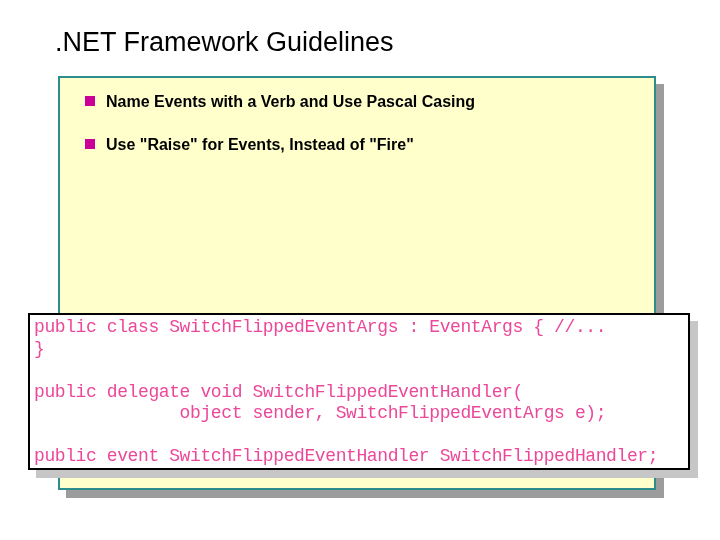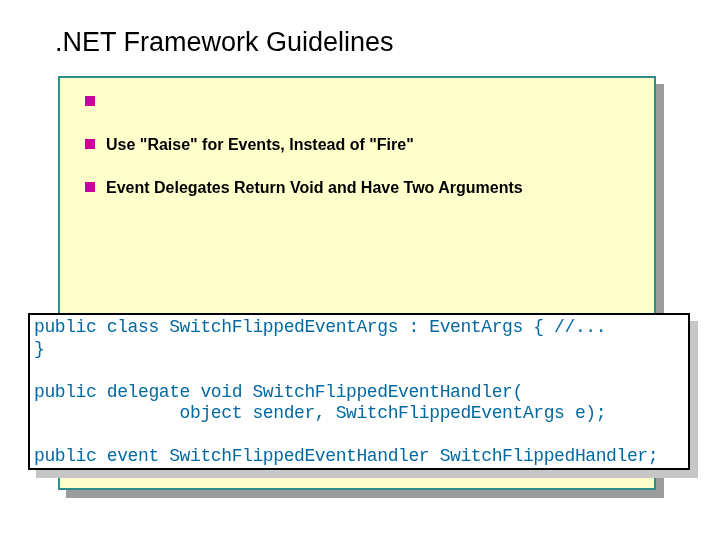--- a/index.html
+++ b/index.html
@@ -69,48 +69,45 @@
   }
   .code-lines {
     padding: 2px 0 0 4px;
   }
   .code-line {
     font-family: "Liberation Mono", monospace;
     font-size: 18px;
     height: 21.5px;
     line-height: 21.5px;
     white-space: pre;
-    color: #0369a1;
+    color: #ec4899;
     letter-spacing: -0.4px;
   }
 </style>
 </head>
 <body>
 
 <div class="slide">
 
   <div class="slide-title">.NET Framework Guidelines</div>
 
   <div class="guidelines-panel">
     <div class="bullet-list">
 
       <div class="bullet-item">
         <span class="bullet-square"></span>
+        <span class="bullet-text">Name Events with a Verb and Use Pascal Casing</span>
       </div>
 
       <div class="bullet-item">
         <span class="bullet-square"></span>
         <span class="bullet-text">Use "Raise" for Events, Instead of "Fire"</span>
       </div>
 
 
-      <div class="bullet-item">
-        <span class="bullet-square"></span>
-        <span class="bullet-text">Event Delegates Return Void and Have Two Arguments</span>
-      </div>
 
 
     </div>
   </div>
 
   <div class="code-panel">
     <div class="code-lines">
       <div class="code-line">public class SwitchFlippedEventArgs : EventArgs { //...</div>
       <div class="code-line">}</div>
       <div class="code-line"></div>

